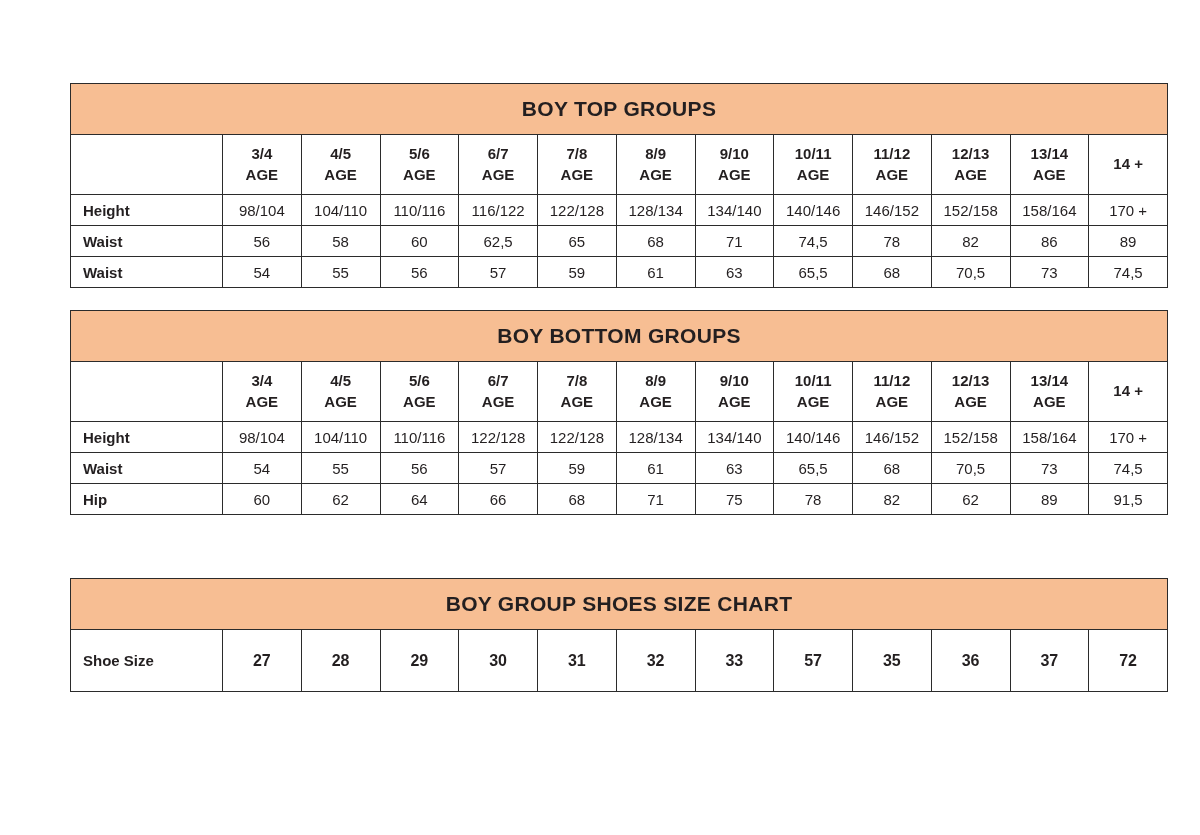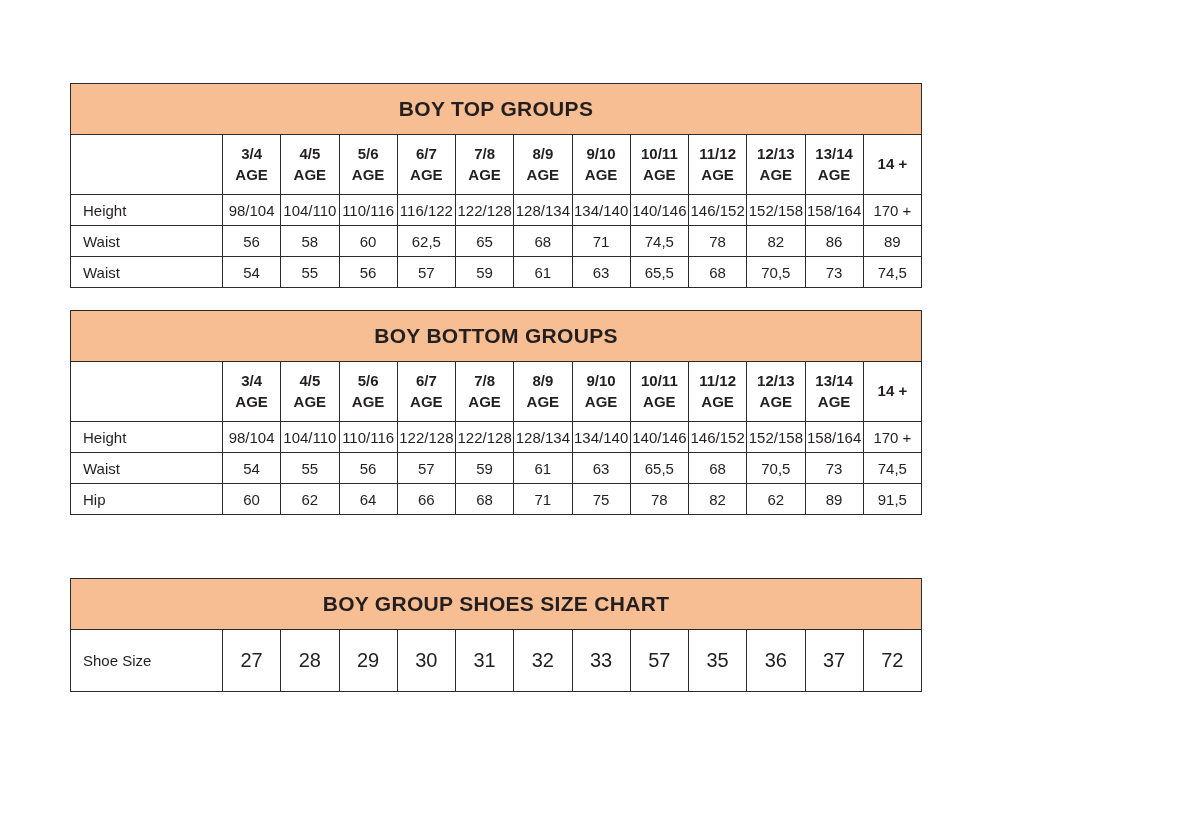--- a/index.html
+++ b/index.html
@@ -2,39 +2,39 @@
 <html><head>
 <meta charset="utf-8">
 <style>
   html,body{margin:0;padding:0;}
   body{
     width:1200px;height:835px;background:#ffffff;
     font-family:"Liberation Sans", sans-serif;color:#231F20;
   }
   .sheet{position:relative;width:1200px;height:835px;overflow:hidden;background:#ffffff;}
   table.size-table{
-    position:absolute;left:70px;width:852px;
+    position:absolute;left:70px;width:1098px;
     border-collapse:collapse;table-layout:fixed;
   }
   .size-table td{
     border:1.5px solid #2B2B2B;
     text-align:center;vertical-align:middle;
     font-size:15px;padding:0;color:#231F20;
   }
   .col-label{width:152px;}
   .band-row td{
     background:#F7BE93;font-weight:bold;font-size:21px;
     height:50px;letter-spacing:0.3px;
   }
   .header-row td{height:59px;font-weight:bold;line-height:1.35;}
   .data-row td{height:30px;}
   .shoe-row td{height:61px;}
-  .shoe-row td.value-cell{font-weight:normal;font-size:20px;}
+  .shoe-row td.value-cell{font-weight:bold;font-size:16px;}
   .heel-row td{height:32px;}
-  td.label-cell{text-align:left;font-weight:normal;padding-left:12px;}
+  td.label-cell{text-align:left;font-weight:bold;padding-left:12px;}
   #t0{top:83px;}
   #t1{top:310px;}
   #t2{top:578px;}
 </style>
 </head>
 <body>
 
 <div class="sheet">
 
   <table id="t0" class="size-table">

